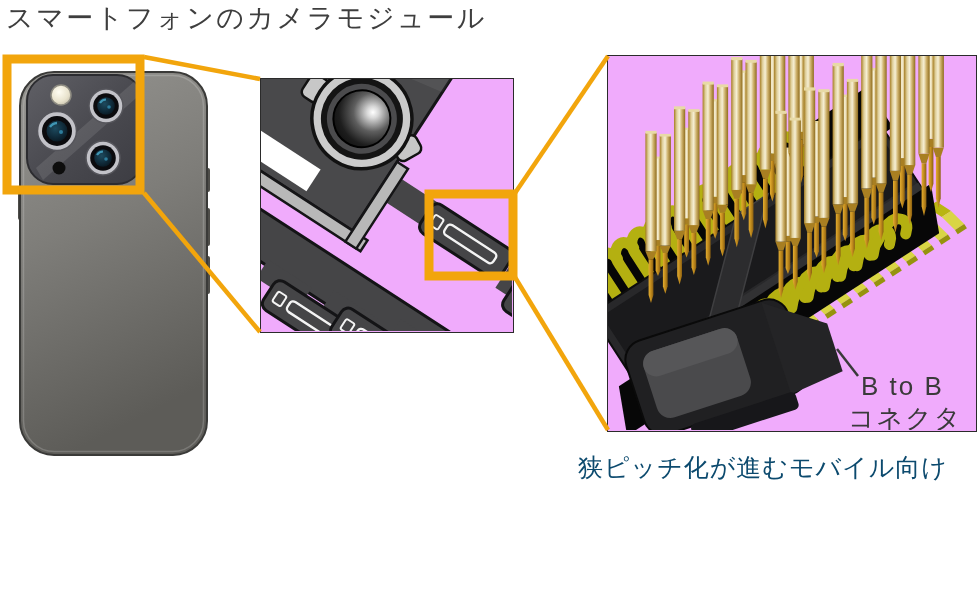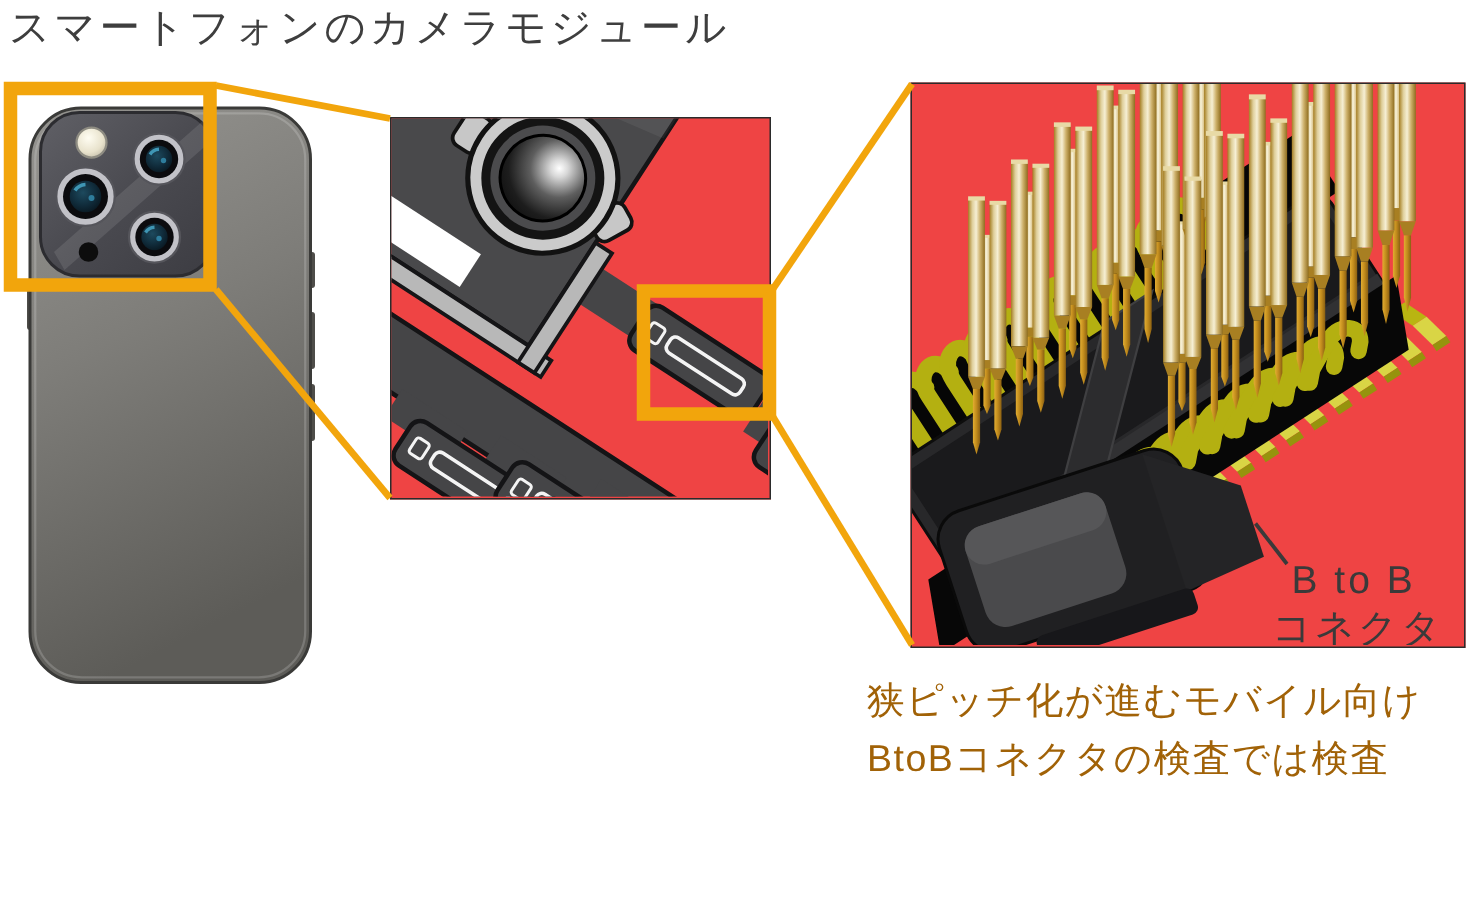--- a/index.html
+++ b/index.html
@@ -1,27 +1,27 @@
 <!DOCTYPE html>
 <html><head>
 <meta charset="utf-8">
 <style>
   html,body{margin:0;padding:0;background:#ffffff;width:980px;height:610px;overflow:hidden;
     font-family:"Liberation Sans","DejaVu Sans",sans-serif;}
   .stage{position:relative;width:980px;height:480px;background:#fff;padding-left:30px;}
   .title{position:absolute;left:6px;top:0px;margin:0;font-size:27px;font-weight:400;
     letter-spacing:2.5px;color:#3e3e3e;}
-  .panel{position:absolute;background:#ef4444;border:1.6px solid #2b2b2b;box-sizing:border-box;}
+  .panel{position:absolute;background:#f0abfc;border:1.6px solid #2b2b2b;box-sizing:border-box;}
   .panel svg{display:block;}
   .panel-mid{left:260px;top:78px;width:254px;height:255px;}
   .panel-right{left:607px;top:55px;width:370px;height:377px;}
   .phone-wrap{position:absolute;left:0;top:40px;width:230px;height:430px;}
   .overlay{position:absolute;left:0;top:0;width:980px;height:610px;pointer-events:none;}
   .caption{position:absolute;left:578px;top:448px;width:402px;font-size:25px;line-height:38.5px;
-    color:#a16207;letter-spacing:1px;}
+    color:#0c4a6e;letter-spacing:1px;}
   .btob-label{font-size:26px;fill:#3a3a3a;letter-spacing:2px;}
 </style>
 </head>
 <body>
 
 <div class="stage">
 
   <h1 class="title">スマートフォンのカメラモジュール</h1>
 
   <div class="phone-wrap">
@@ -311,16 +311,15 @@
         <line x1="144" y1="57" x2="260" y2="79"></line>
         <line x1="144" y1="193" x2="260" y2="332"></line>
         <line x1="513" y1="196" x2="608" y2="56"></line>
         <line x1="513" y1="274" x2="608" y2="430"></line>
       </g>
     </g>
   </svg>
 
   <div class="caption">
     <div>狭ピッチ化が進むモバイル向け</div>
-    <div>BtoBコネクタの検査では検査</div>
   </div>
 
 </div>
 
 </body></html>

